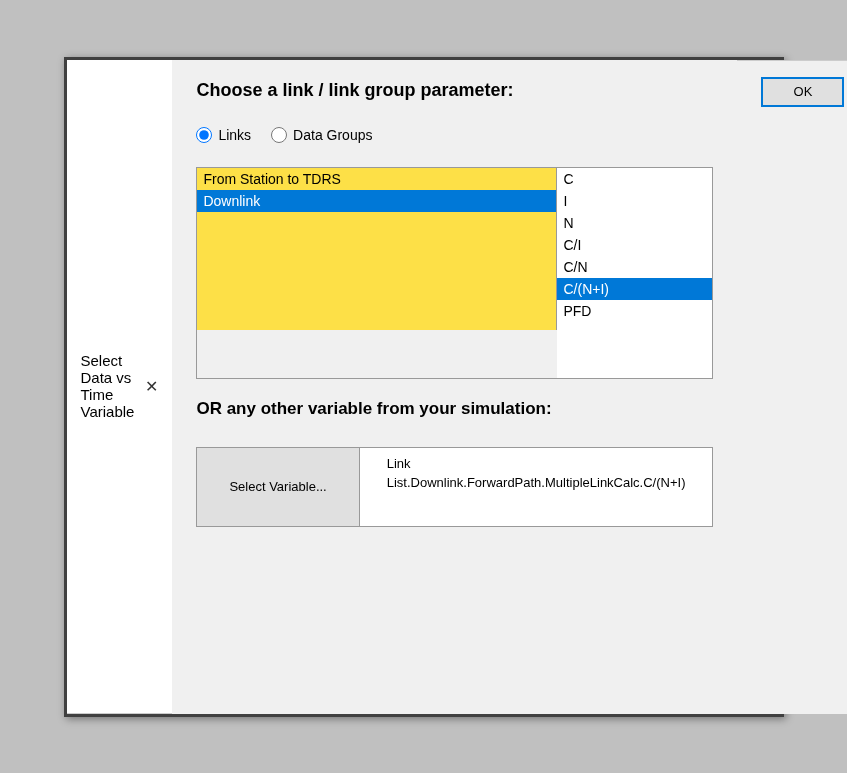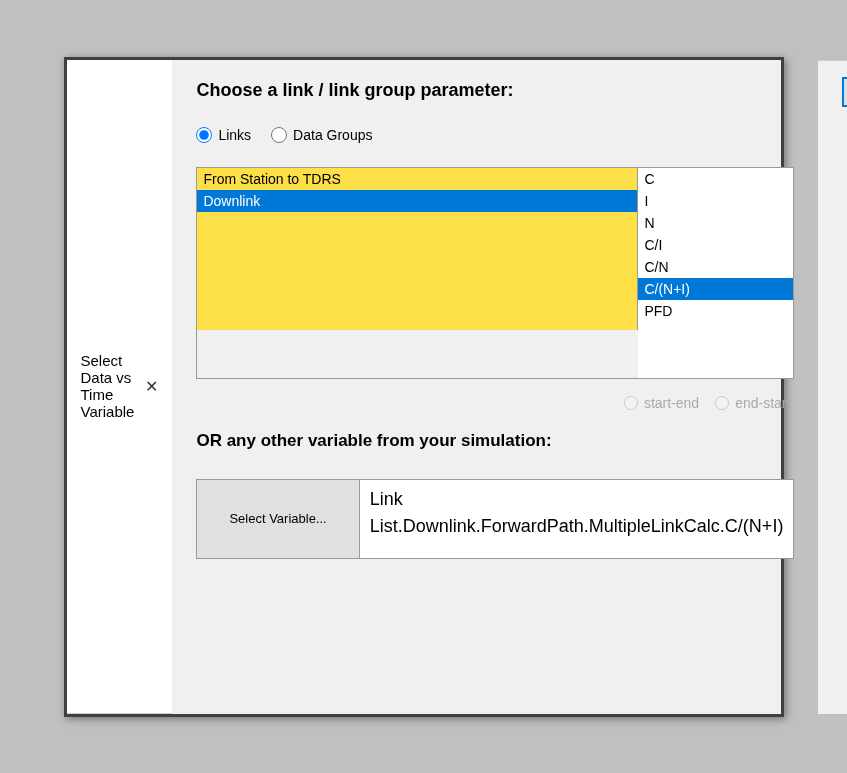--- a/index.html
+++ b/index.html
@@ -175,22 +175,22 @@
       font-size: 13px;
       color: #000;
       white-space: nowrap;
       display: flex;
       align-items: center;
     }
 
     .variable-display {
       flex: 1;
       background: white;
-      padding: 6px 10px;
-      font-size: 18px;
+      padding: 6px 27px;
+      font-size: 13px;
       color: #000;
       display: flex;
       align-items: flex-start;
       line-height: 1.5;
     }
 
     .dialog-footer {
       padding: 16px 24px;
       display: flex;
       justify-content: center;
@@ -250,30 +250,20 @@
         <div class="list-item">C</div>
         <div class="list-item">I</div>
         <div class="list-item">N</div>
         <div class="list-item">C/I</div>
         <div class="list-item">C/N</div>
         <div class="list-item selected">C/(N+I)</div>
         <div class="list-item">PFD</div>
       </div>
     </div>
 
-    <div class="radio-options-row">
-      <label class="radio-option">
-        <input type="radio" name="direction" disabled="" style="">
-        <span>start-end</span>
-      </label>
-      <label class="radio-option">
-        <input type="radio" name="direction" disabled="" style="">
-        <span>end-start</span>
-      </label>
-    </div>
 
     <div class="or-section-label">OR any other variable from your simulation:</div>
 
     <div class="select-variable-row">
       <button class="select-variable-btn">Select Variable...</button>
       <div class="variable-display">Link<br>List.Downlink.ForwardPath.MultipleLinkCalc.C/(N+I)</div>
     </div>
 
   </div>
 

